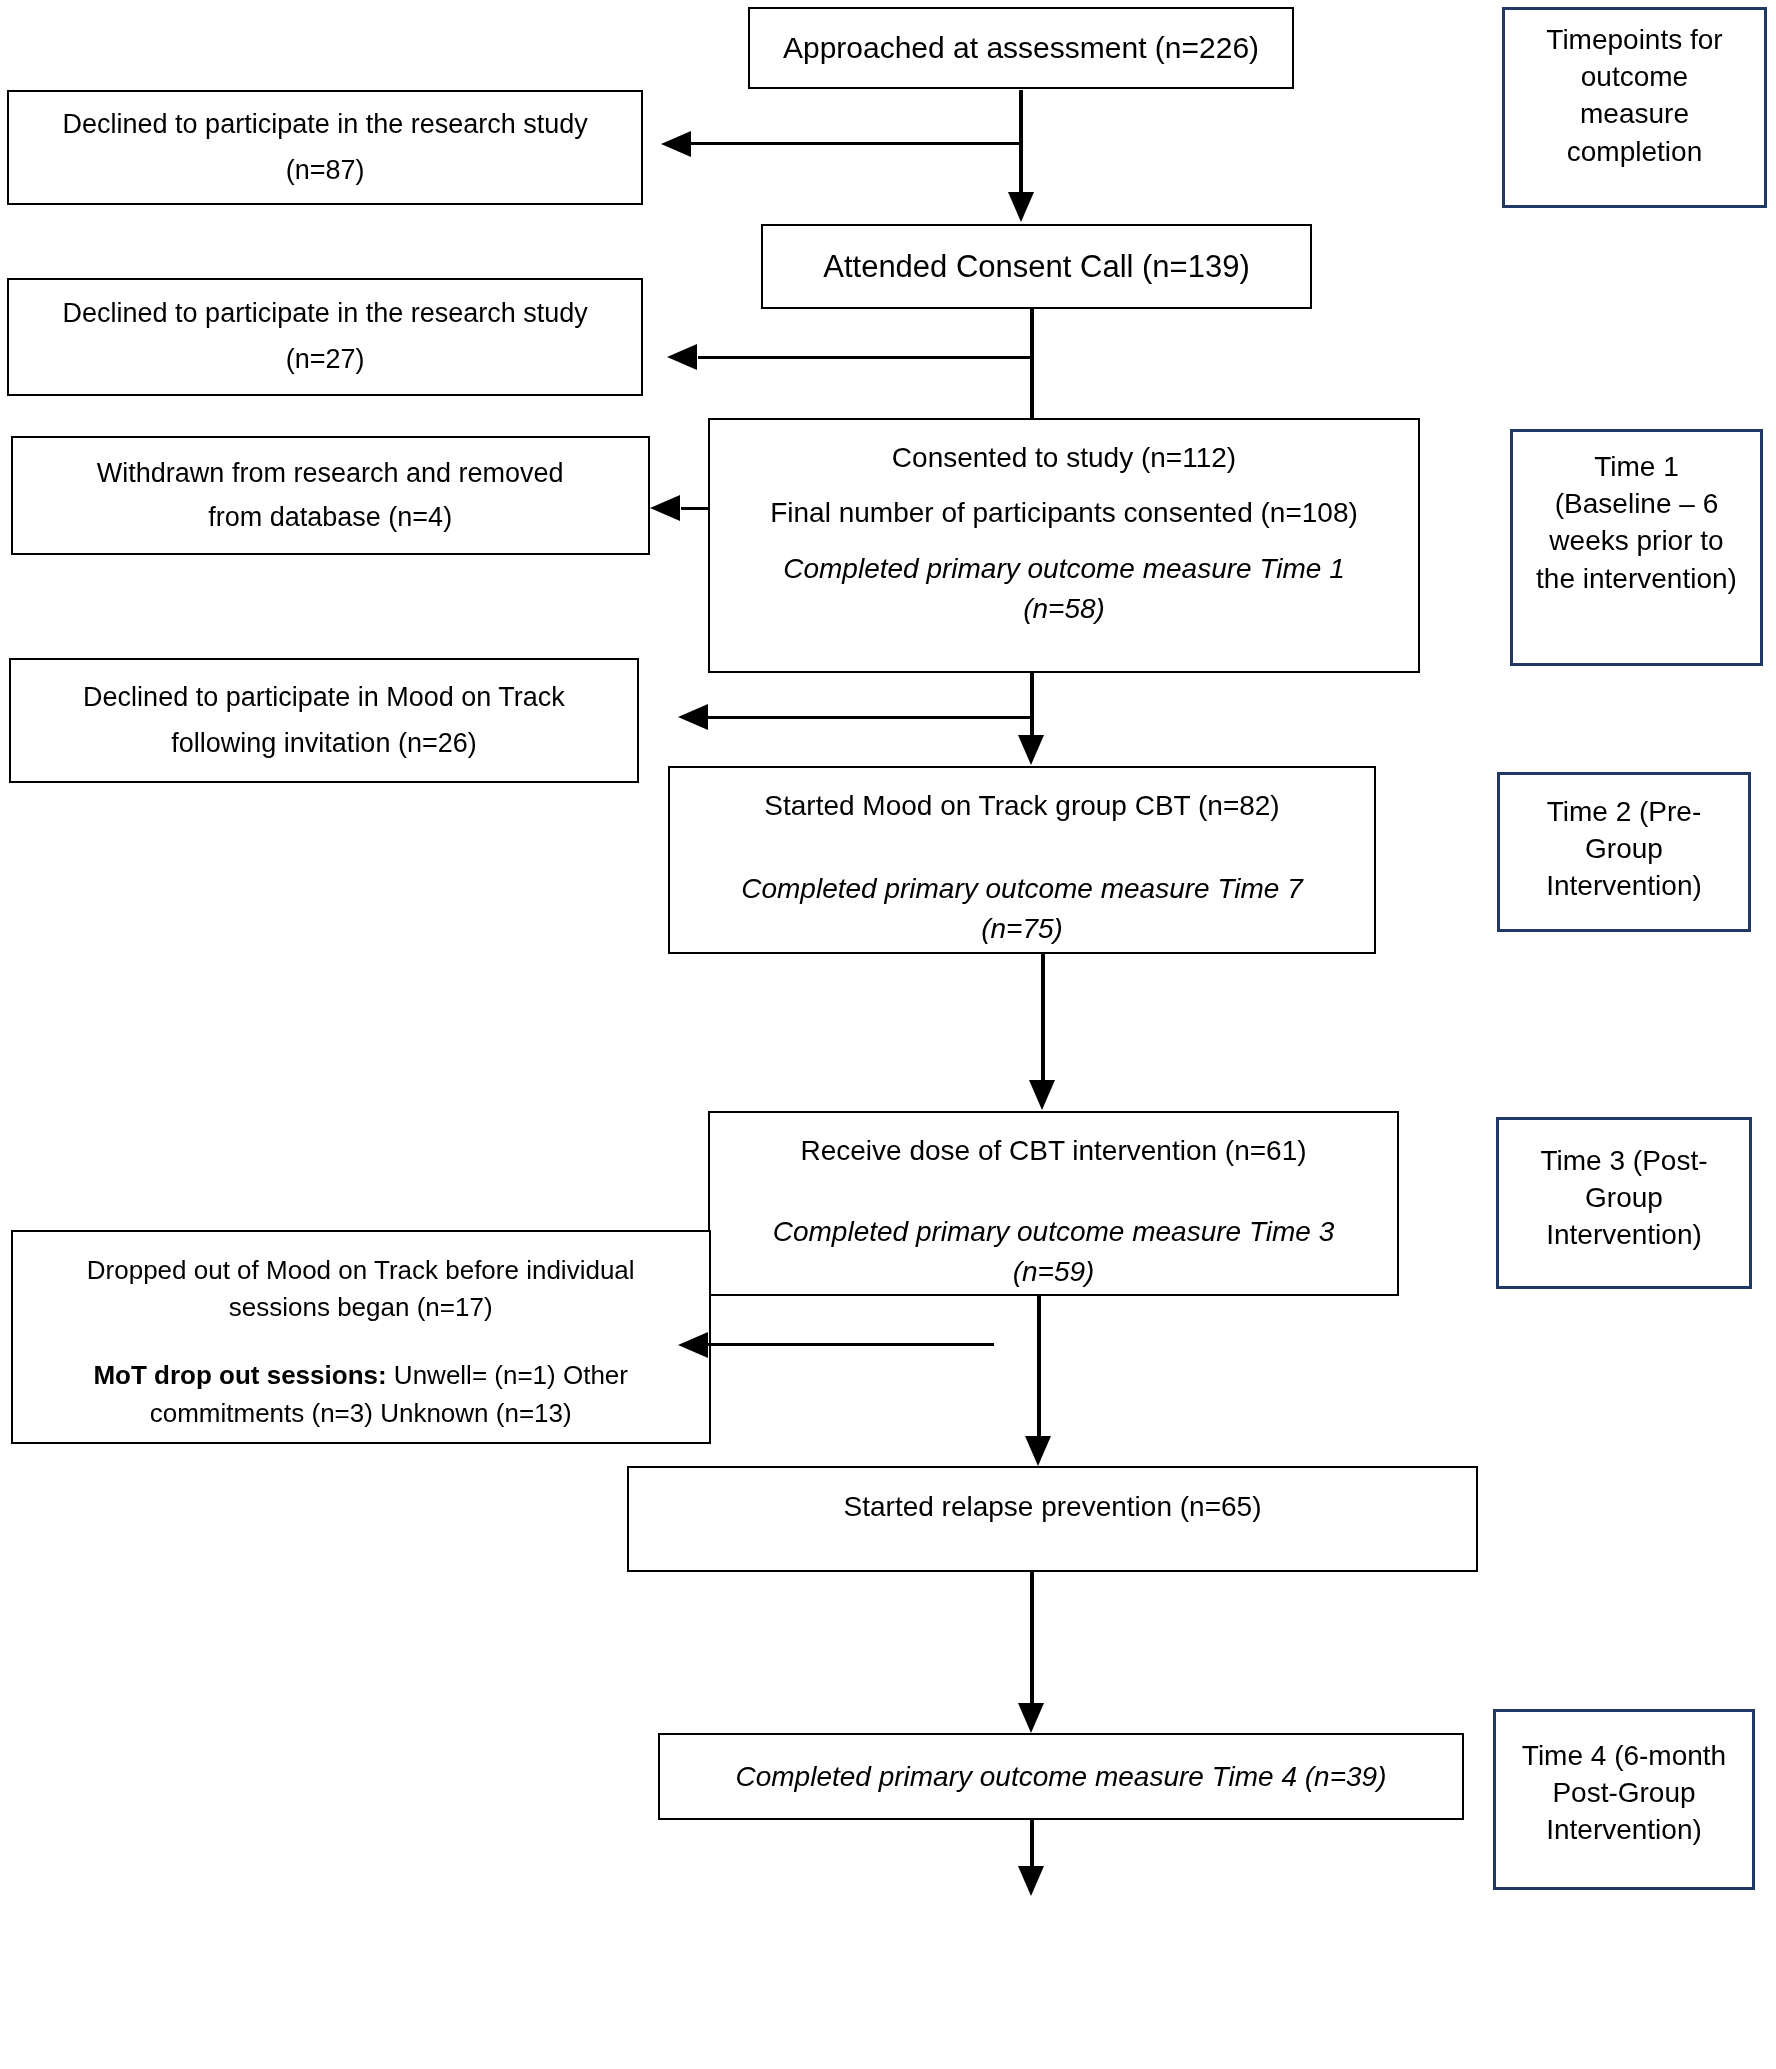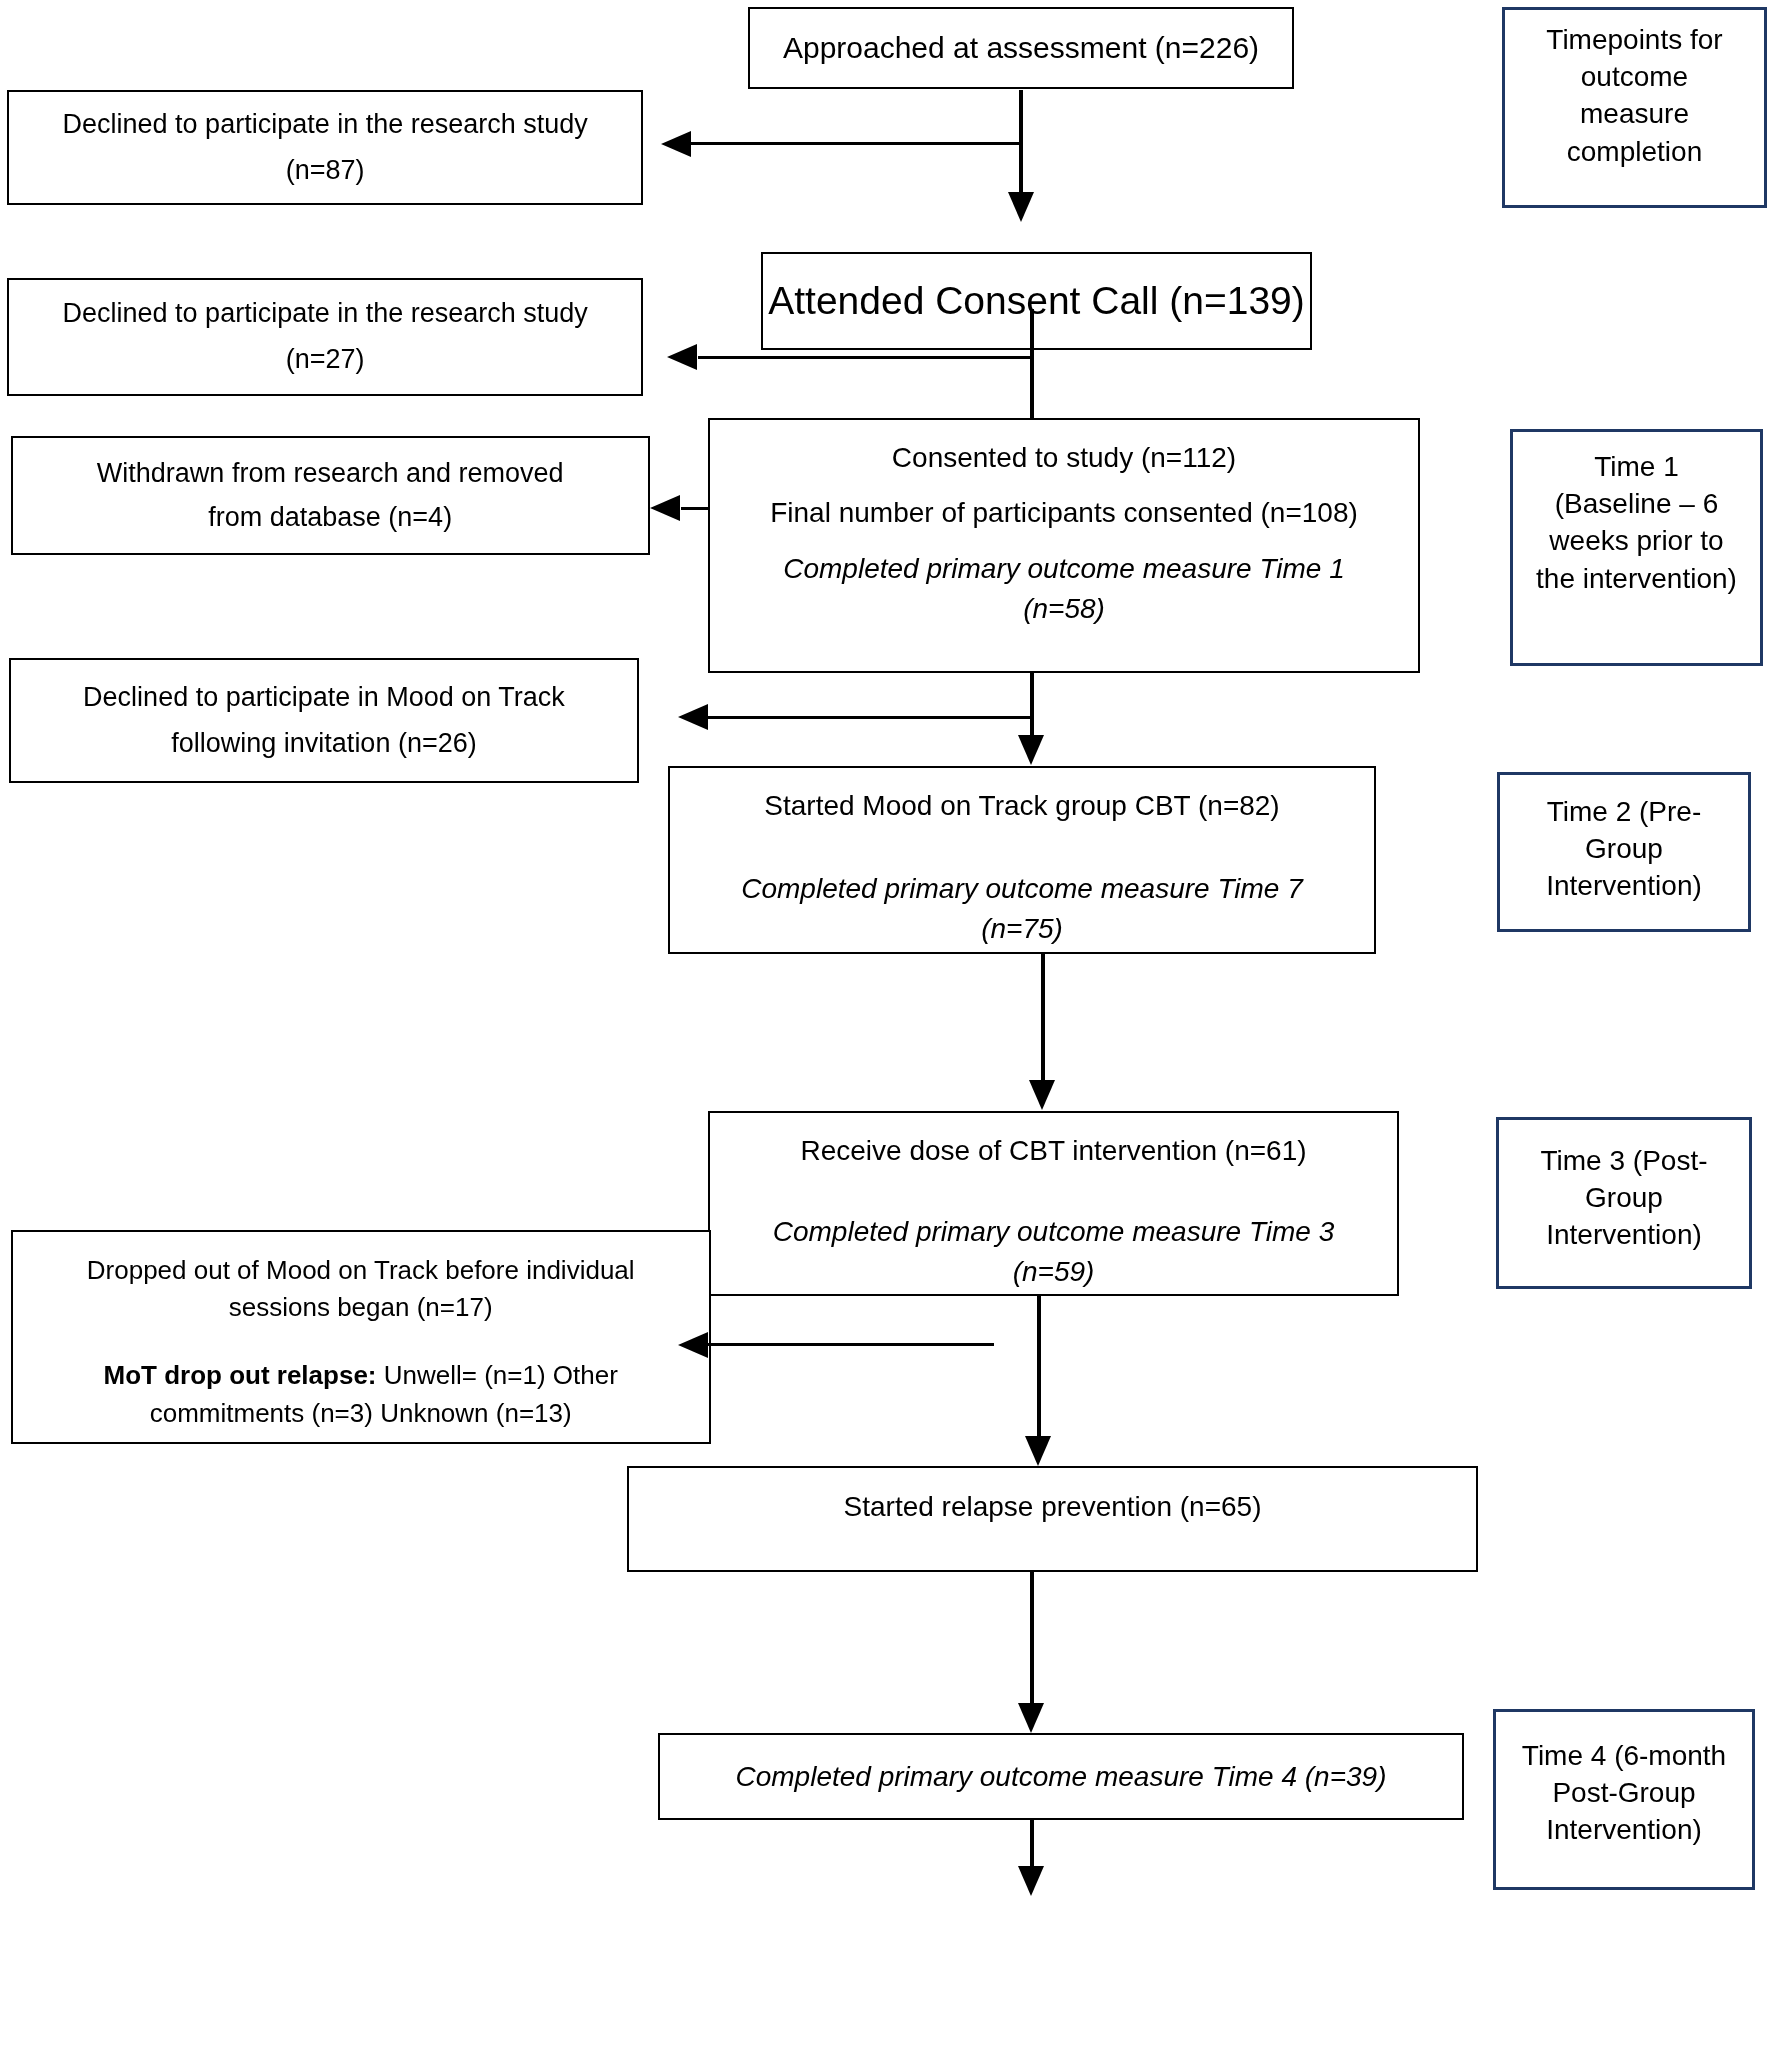--- a/index.html
+++ b/index.html
@@ -27,21 +27,21 @@
 </style>
 </head>
 <body>
 
 <div class="canvas">
 
   <div class="bx" style="left:748px;top:7.2px;width:546px;height:82px;font-size:30px;">
     <span class="line">Approached at assessment (n=226)</span>
   </div>
 
-  <div class="bx" style="left:761px;top:224px;width:551px;height:98px;font-size:39px;margin-top:28px;">
+  <div class="bx" style="left:761px;top:224px;width:551px;height:85px;font-size:31px;">
     <span class="line">Attended Consent Call (n=139)</span>
   </div>
 
   <div class="bx" style="left:708px;top:418px;width:712px;height:255px;font-size:28px;justify-content:flex-start;padding-top:21.5px;">
     <span class="line" style="margin-bottom:23px;">Consented to study (n=112)</span>
     <span class="line" style="margin-bottom:20px;">Final number of participants consented (n=108)</span>
     <span class="line it" style="line-height:1.45;">Completed primary outcome measure Time 1</span>
     <span class="line it" style="line-height:1.45;">(n=58)</span>
   </div>
 
@@ -82,21 +82,21 @@
   </div>
 
   <div class="bx" style="left:9px;top:658px;width:630px;height:125px;font-size:27px;line-height:1.7;">
     <span class="line">Declined to participate in Mood on Track</span>
     <span class="line">following invitation (n=26)</span>
   </div>
 
   <div class="bx" style="left:10.7px;top:1230px;width:700px;height:214px;font-size:26px;justify-content:flex-start;padding-top:19.7px;line-height:1.45;">
     <span class="line">Dropped out of Mood on Track before individual</span>
     <span class="line" style="margin-bottom:30px;">sessions began (n=17)</span>
-    <span class="line"><b>MoT drop out relapse:</b><span> Unwell= (n=1) Other</span></span>
+    <span class="line"><b>MoT drop out sessions:</b><span> Unwell= (n=1) Other</span></span>
     <span class="line">commitments (n=3) Unknown (n=13)</span>
   </div>
 
   <div class="tp" style="left:1502px;top:7.2px;width:265px;height:201px;padding-top:10.7px;">
     <span>Timepoints for</span>
     <span>outcome</span>
     <span>measure</span>
     <span>completion</span>
   </div>
 

